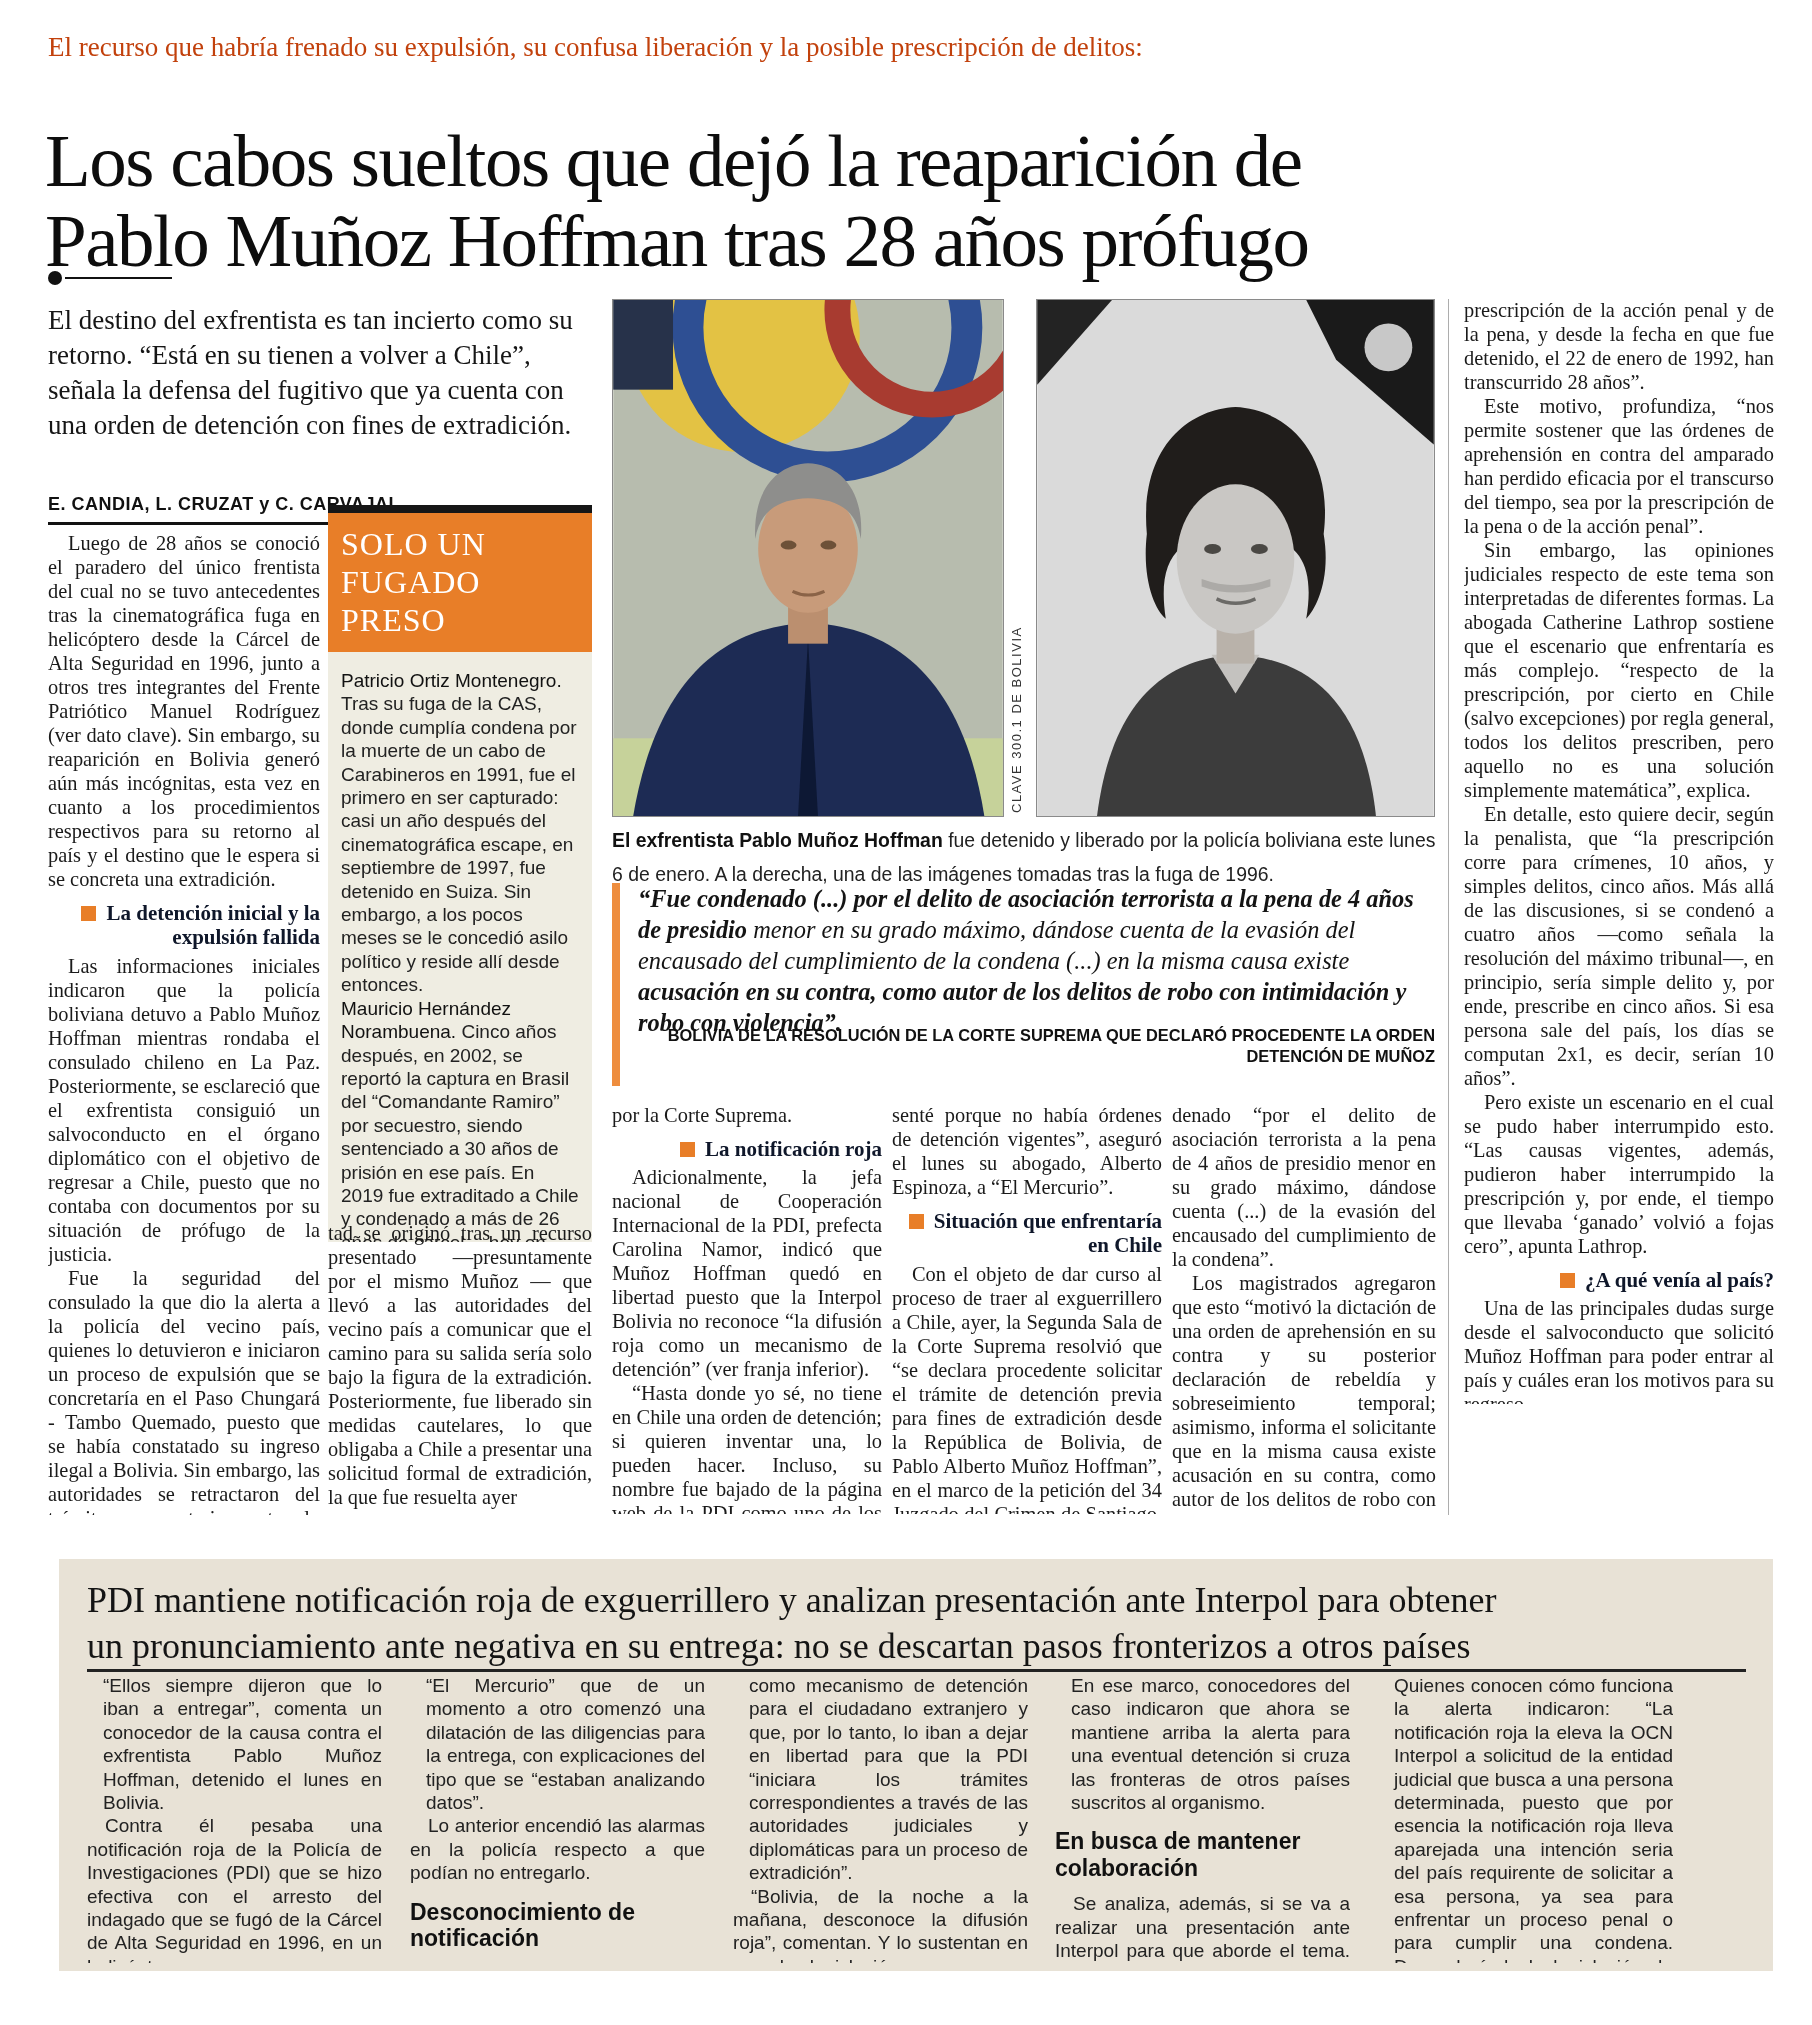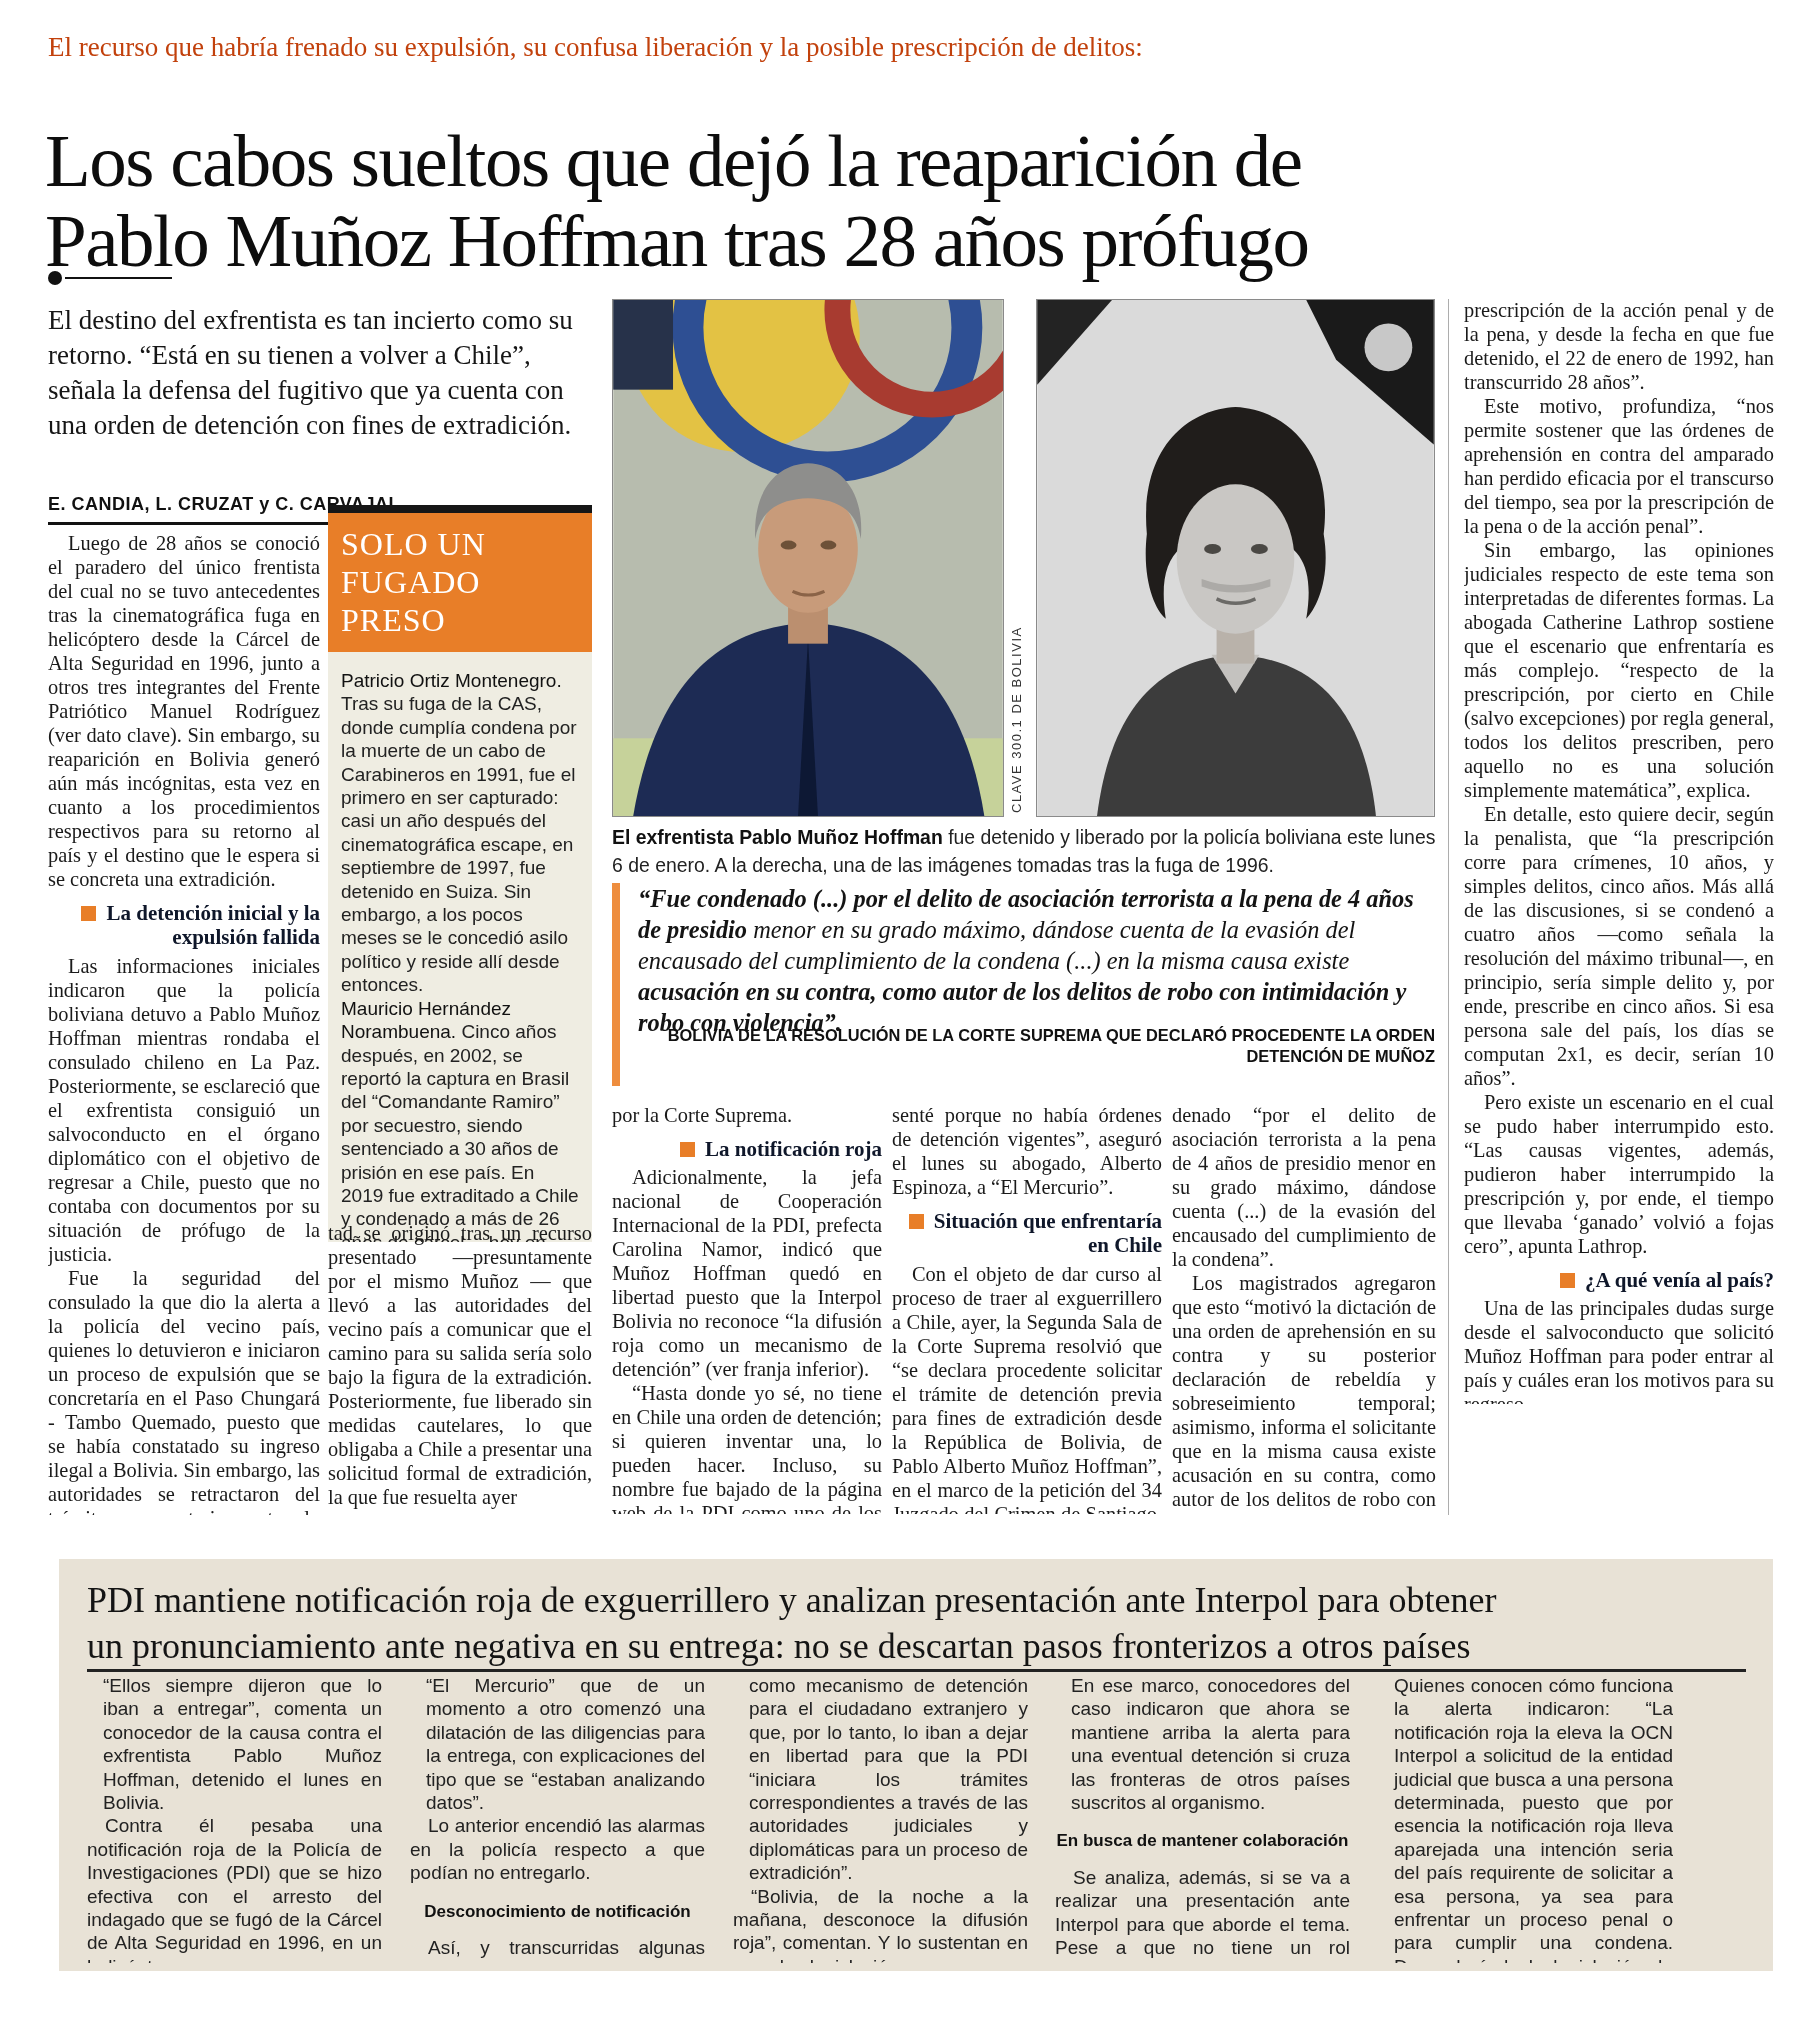--- a/index.html
+++ b/index.html
@@ -41,40 +41,40 @@
   .sidebar-body{background:#EFEDE2;padding:17px 13px 20px 13px;height:553px;overflow:hidden;
                 font-family:"Liberation Sans",sans-serif;font-size:19px;line-height:23.4px;color:#222;text-align:left;}
   .sidebar-body p{margin:0;}
   .sidebar-body b{font-weight:normal;color:#111;}
   
   .photoL{position:absolute;left:612px;top:299px;width:392px;height:518px;border:1px solid #8a8a8a;box-sizing:border-box;overflow:hidden;}
   .photoR{position:absolute;left:1036px;top:299px;width:399px;height:518px;border:1px solid #8a8a8a;box-sizing:border-box;overflow:hidden;}
   .credit{position:absolute;left:1009px;top:813px;transform:rotate(-90deg);transform-origin:0 0;
           font-family:"Liberation Sans",sans-serif;font-size:13px;letter-spacing:1.5px;color:#333;white-space:nowrap;}
   .caption{position:absolute;left:612px;top:823px;width:825px;font-family:"Liberation Sans",sans-serif;
-           font-size:19.4px;line-height:28px;color:#222;text-align:left;}
+           font-size:19.4px;line-height:34px;color:#222;text-align:left;}
   .caption b{font-weight:bold;color:#111;}
   
   .qbar{position:absolute;left:612px;top:883px;width:8px;height:203px;background:#EE8D3E;}
   .quote{position:absolute;left:638px;top:883px;width:797px;font-size:24.4px;line-height:31px;
          font-style:italic;color:#141414;text-align:left;}
   .quote .qb{font-weight:bold;}
   .attrib{position:absolute;left:638px;top:1025px;width:797px;text-align:right;
           font-family:"Liberation Sans",sans-serif;font-weight:bold;font-size:16.4px;line-height:21px;color:#111;}
   
   .bottom{position:absolute;left:59px;top:1559px;width:1714px;height:412px;background:#E8E2D6;}
   .bheadline{position:absolute;left:28px;top:18px;width:1659px;font-family:"Liberation Serif",serif;
              font-size:36px;line-height:46px;color:#141414;border-bottom:3px solid #222;padding-bottom:0;}
   .bcol{position:absolute;top:115px;width:295px;height:289px;overflow:hidden;
         font-family:"Liberation Sans",sans-serif;font-size:19px;line-height:23.4px;text-align:justify;color:#222;}
   .bcol p{margin:0;}
   .bcol .bp{text-indent:18px;}
   .bcol .bp.noind{text-indent:0;margin-left:16px;}
-  .bsub{font-family:"Liberation Sans",sans-serif;font-weight:bold;font-size:17px;line-height:26.4px;
-        margin:14px 0 11px 0;text-align:center;color:#111;}
+  .bsub{font-family:"Liberation Sans",sans-serif;font-weight:bold;font-size:23px;line-height:26.4px;
+        margin:14px 0 11px 0;text-align:left;color:#111;}
   .bc1{left:28px;} .bc2{left:351px;} .bc3{left:674px;} .bc4{left:996px;} .bc5{left:1319px;}
 </style>
 </head>
 <body>
 
 <div class="page">
 
   <div class="kicker">El recurso que habría frenado su expulsión, su confusa liberación y la posible prescripción de delitos:</div>
 
   <h1 class="headline"><span>Los cabos sueltos que dejó la reaparición de</span><br>

